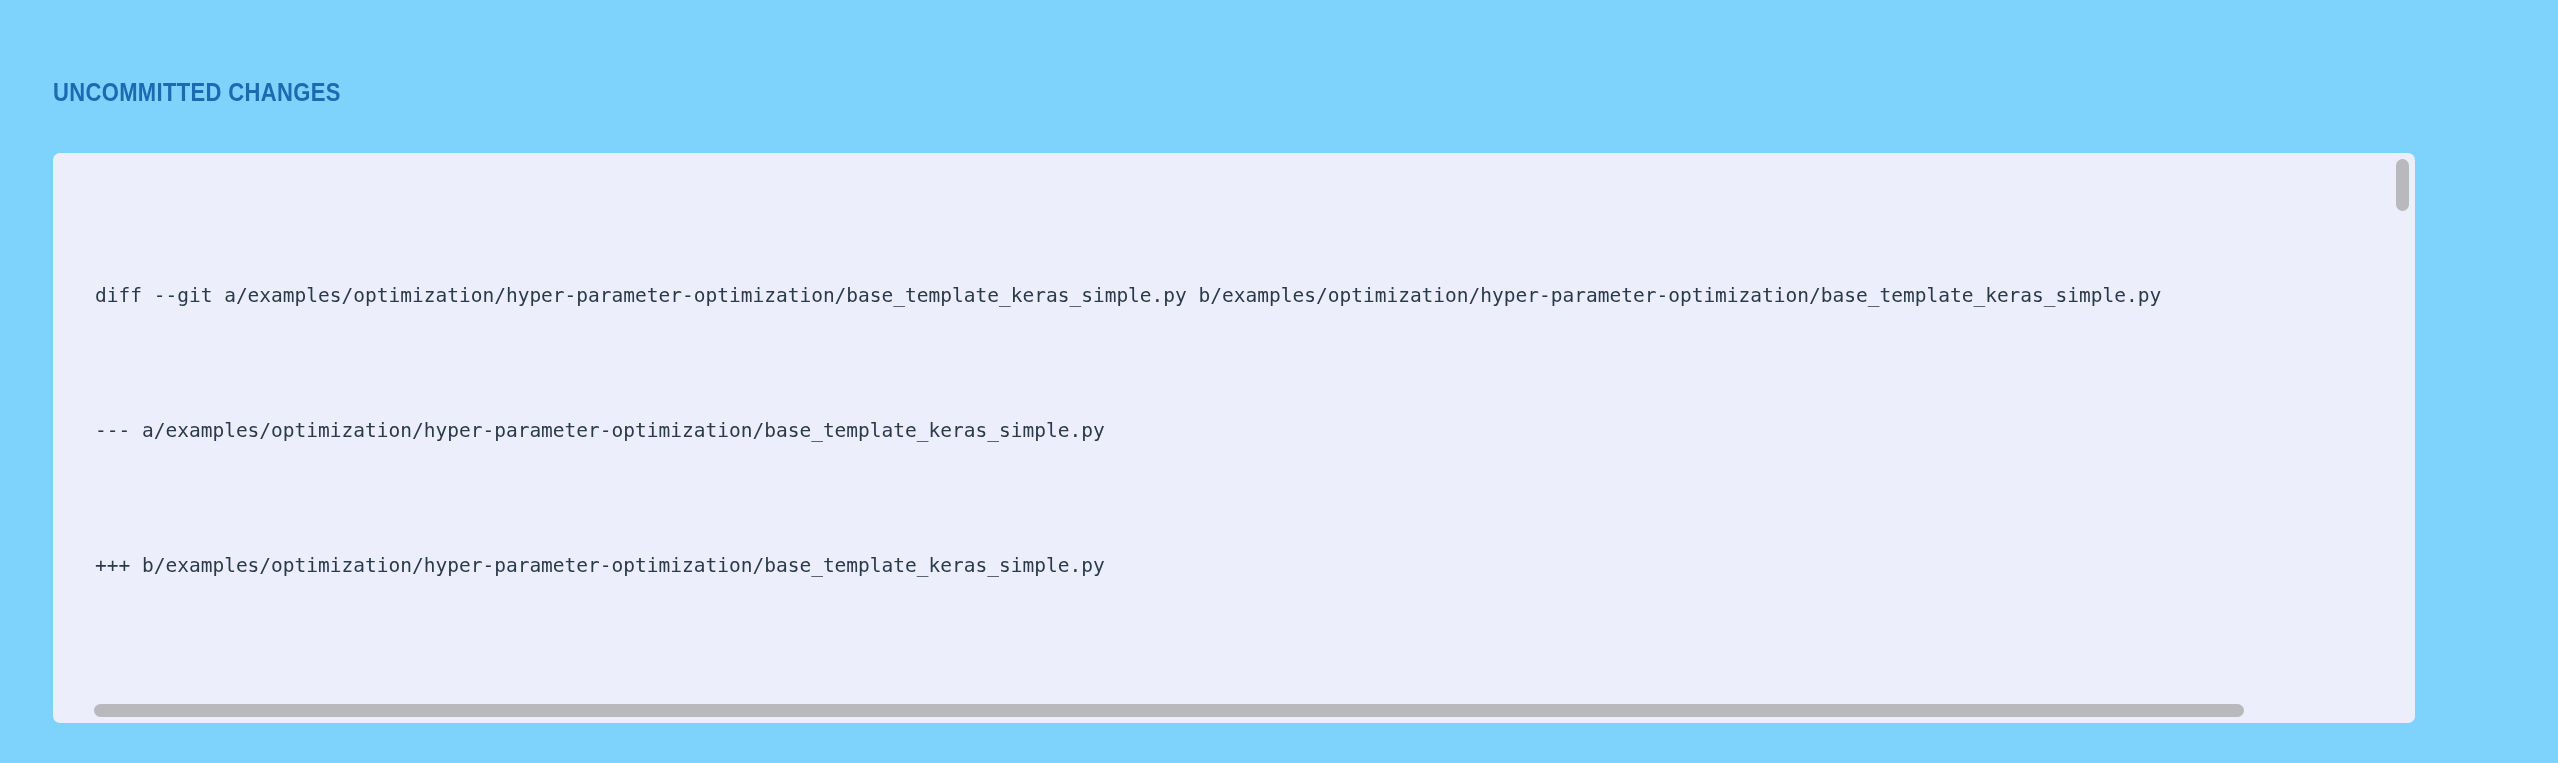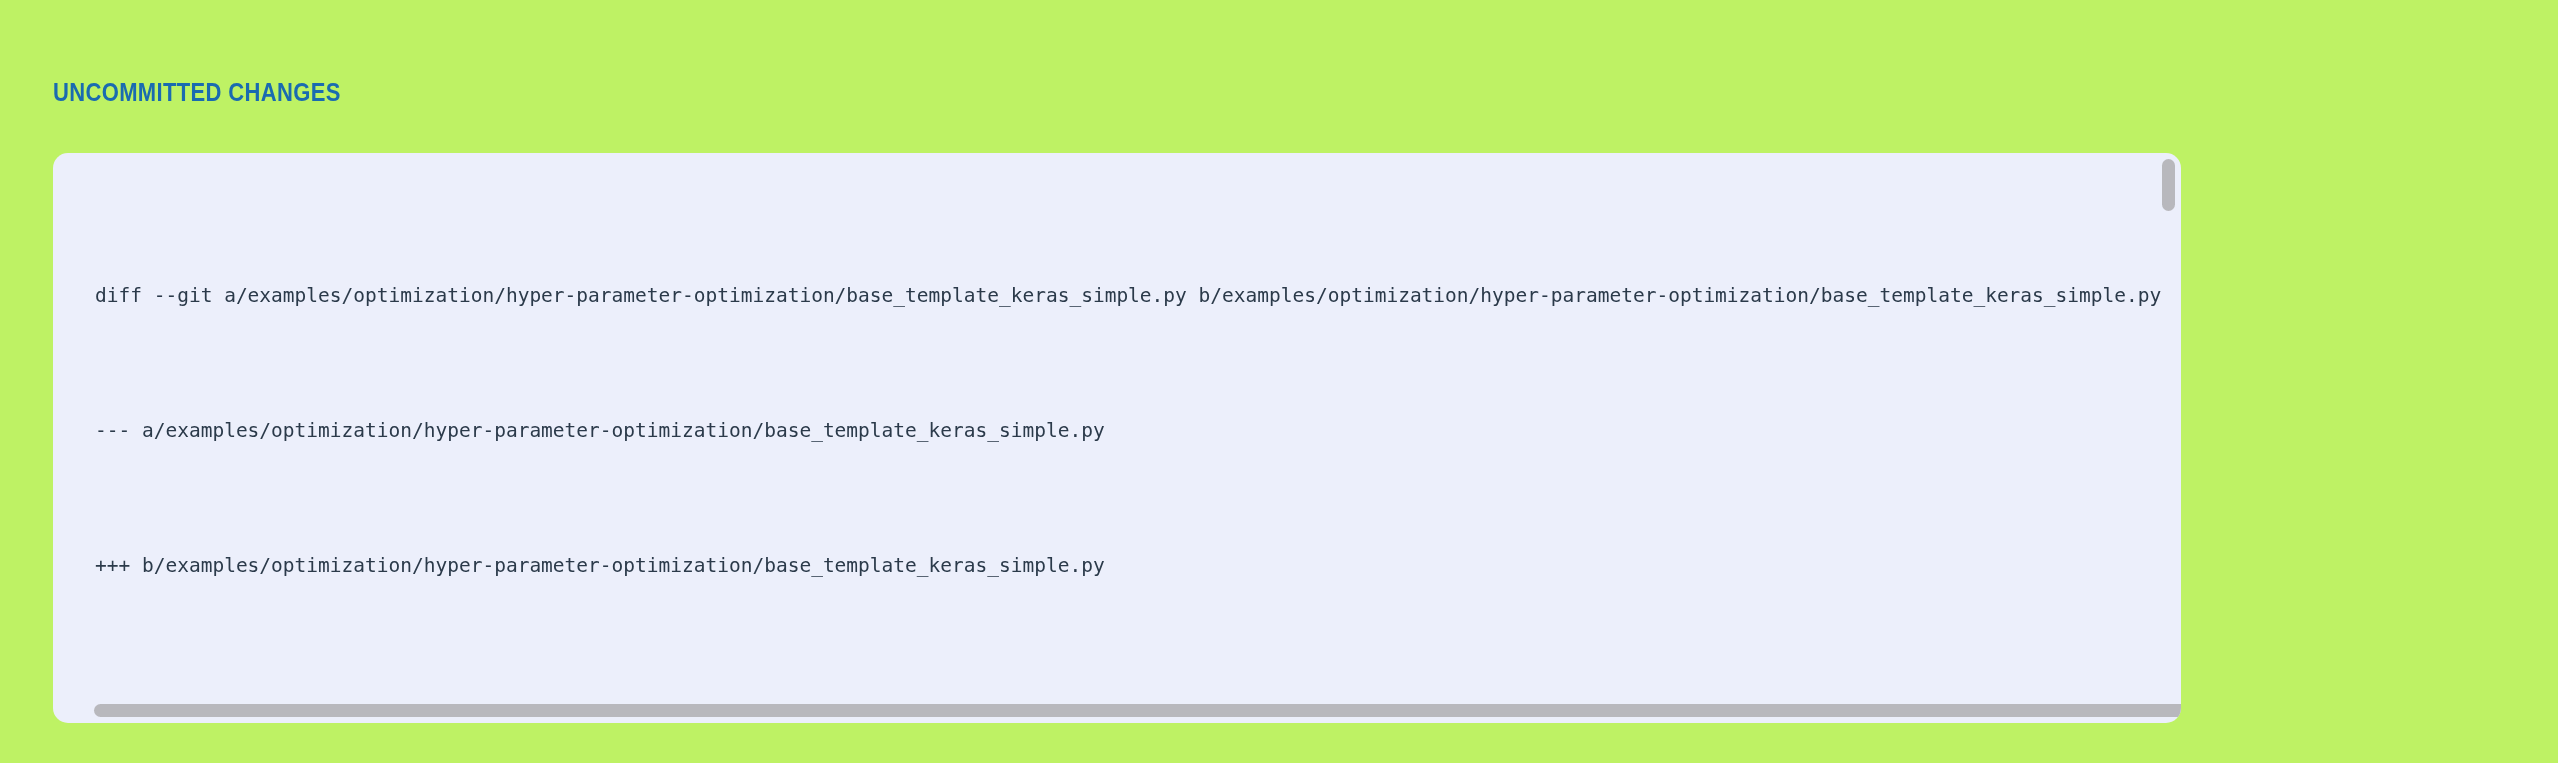--- a/index.html
+++ b/index.html
@@ -11,21 +11,21 @@
     width: 2558px;
     height: 763px;
     font-family: "Liberation Sans", sans-serif;
     overflow: hidden;
   }
 
   .page {
     position: relative;
     width: 2558px;
     height: 763px;
-    background: #bef264;
+    background: #7dd3fc;
   }
 
   .section-title {
     position: absolute;
     left: 53px;
     top: 76px;
     font-family: "Liberation Sans", sans-serif;
     font-size: 25px;
     font-weight: bold;
     letter-spacing: 0.4px;
@@ -34,24 +34,24 @@
     line-height: 32px;
     white-space: nowrap;
     transform: scaleX(0.88);
     transform-origin: left center;
   }
 
   .diff-panel {
     position: absolute;
     left: 53px;
     top: 153px;
-    width: 2128px;
+    width: 2362px;
     height: 570px;
     background: #eceffb;
-    border-radius: 15px;
+    border-radius: 7px;
     overflow: hidden;
   }
 
   .diff-scroll {
     position: absolute;
     left: 0;
     top: 0;
     right: 0;
     bottom: 0;
     overflow: hidden;

